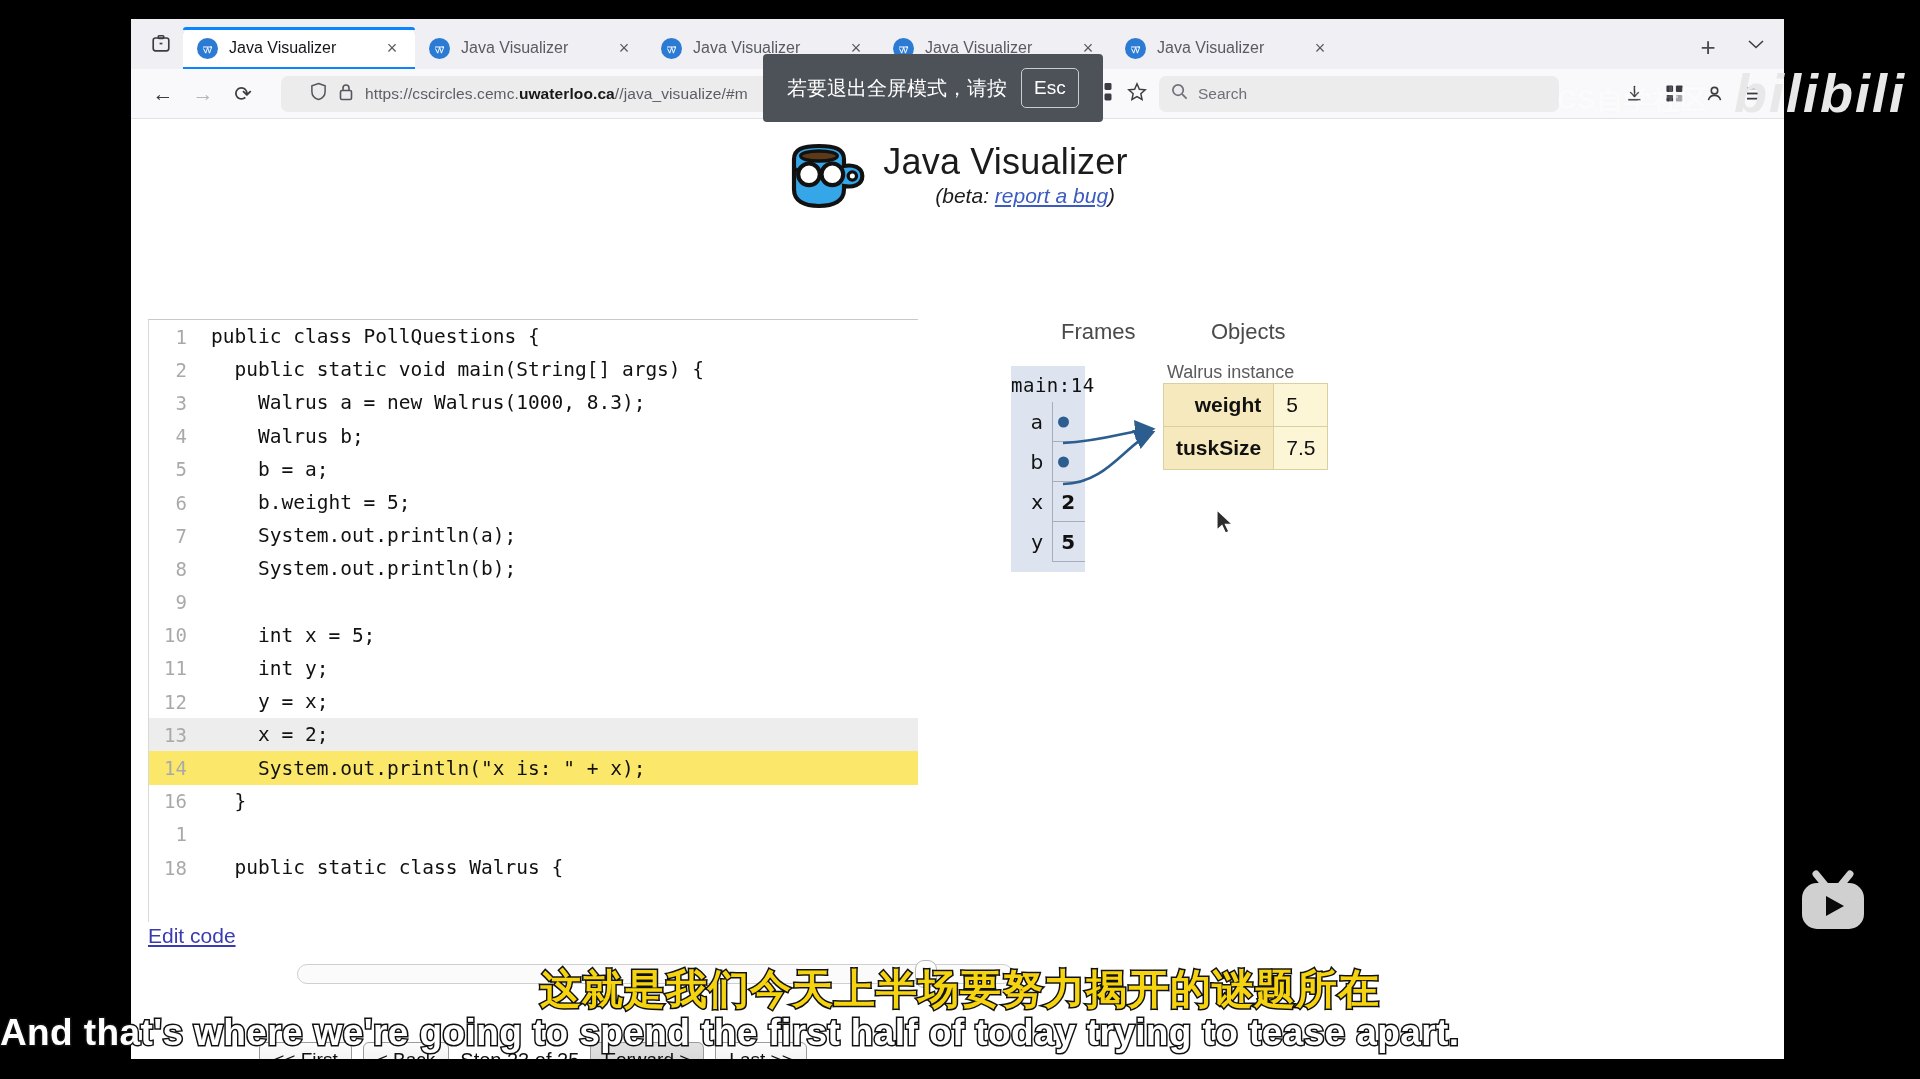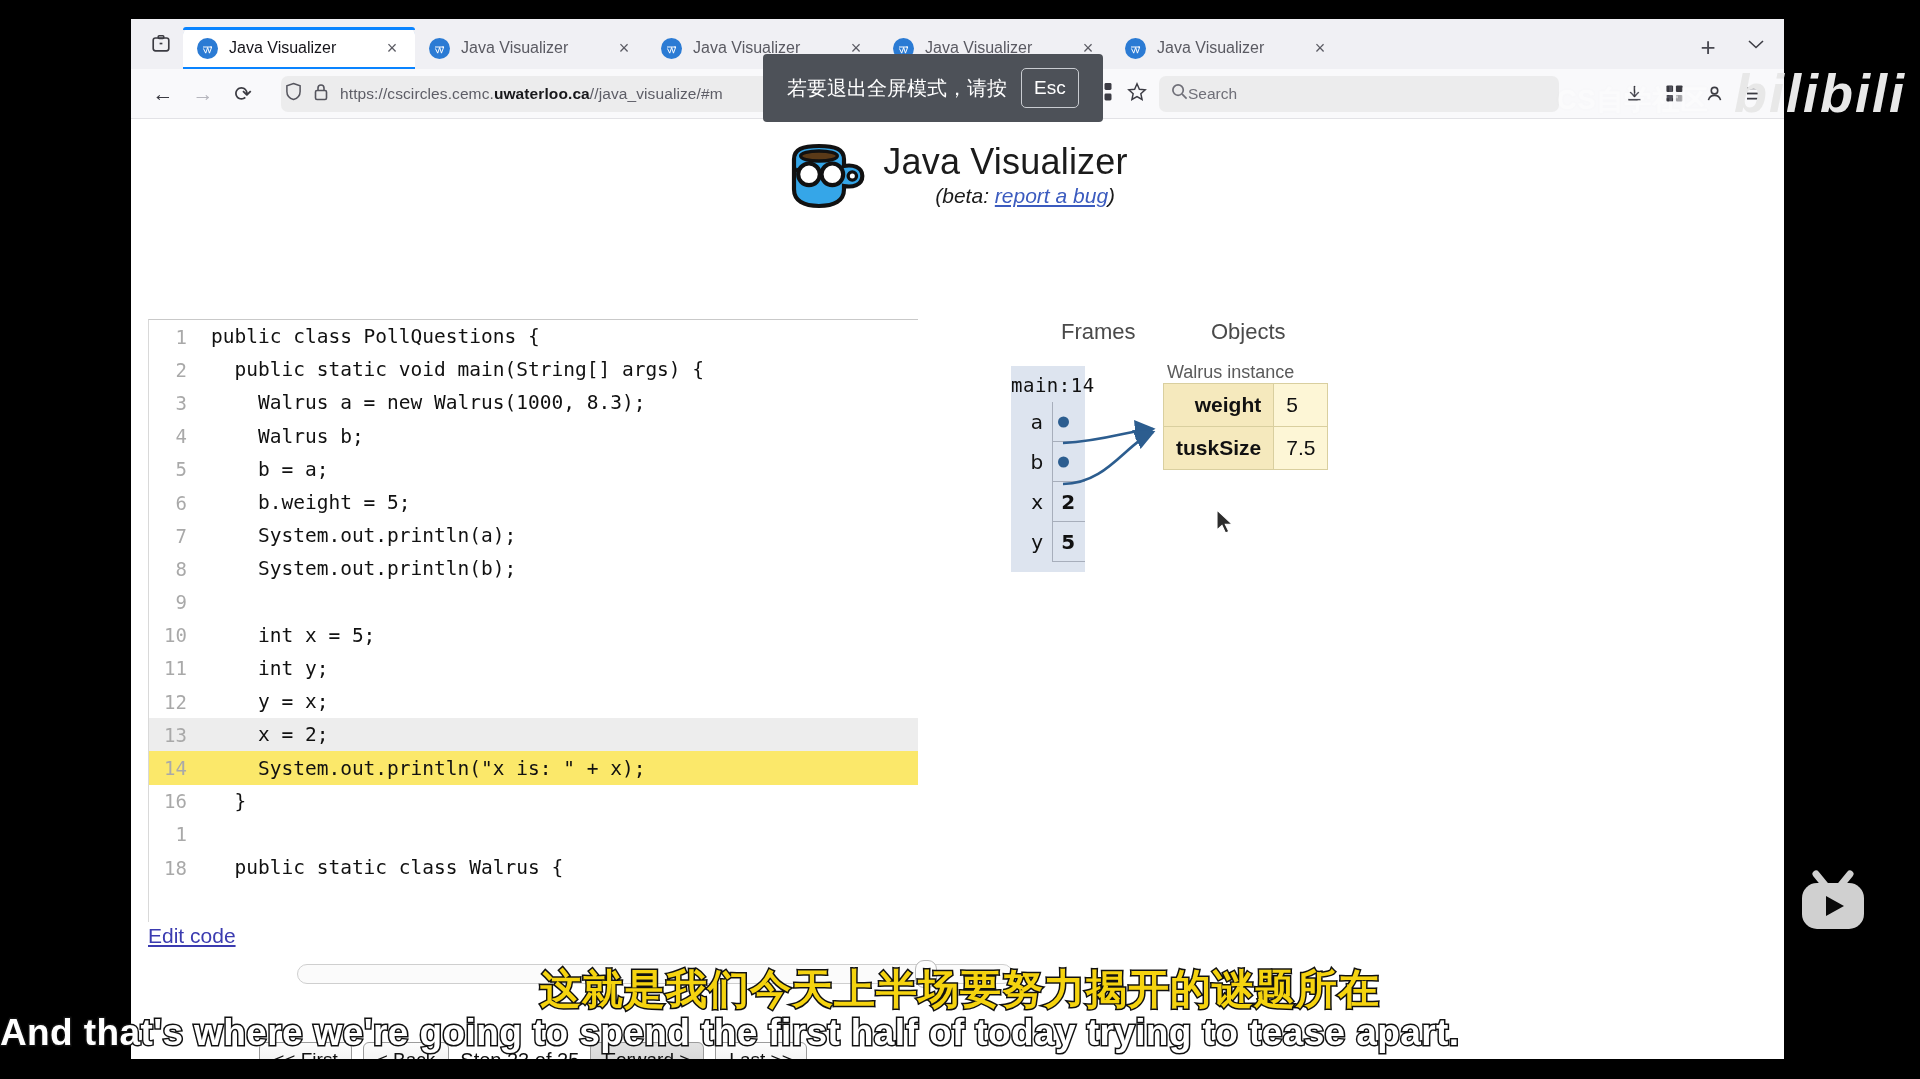--- a/index.html
+++ b/index.html
@@ -85,34 +85,34 @@
   }
   .navbtn {
     width: 40px; height: 40px; border-radius: 6px;
     display: flex; align-items: center; justify-content: center;
     color: #3b3b42; font-size: 21px; flex: 0 0 40px;
   }
   .navbtn.dim { color: #b6b6bd; }
   .urlbar {
     flex: 1 1 auto; height: 36px; margin: 0 12px 0 18px;
     background: #ececed; border-radius: 7px;
-    display: flex; align-items: center; padding: 0 4px;
+    display: flex; align-items: center; padding: 0 29px;
     max-width: 790px;
   }
   .url-icons { display: flex; align-items: center; gap: 12px; margin-right: 12px; }
   .url-text {
     font-size: 15.5px; color: #5d5d66; white-space: nowrap;
     overflow: hidden; letter-spacing: .1px;
   }
   .url-text b { color: #18181b; font-weight: 700; }
   .url-star { margin-left: auto; color: #4a4a52; font-size: 16px; }
   .urlbar-extra { display:flex; align-items:center; gap: 14px; margin-left: 10px; color:#3c3c44; }
   .searchbar {
     width: 400px; height: 36px; background: #ececed; border-radius: 7px;
-    display: flex; align-items: center; padding: 0 12px; 
+    display: flex; align-items: center; padding: 0 12px; gap: 10px;
     font-size: 15.5px; color: #6f6f78; margin-left: 12px;
   }
   .toolbar-icons { display: flex; align-items: center; gap: 4px; margin-left: auto; }
   .ticon {
     width: 36px; height: 36px; display: flex; align-items: center;
     justify-content: center; color: #3b3b42;
   }
 
   
   .page { position: relative; width: 100%; height: 940px; background: #fff; }

